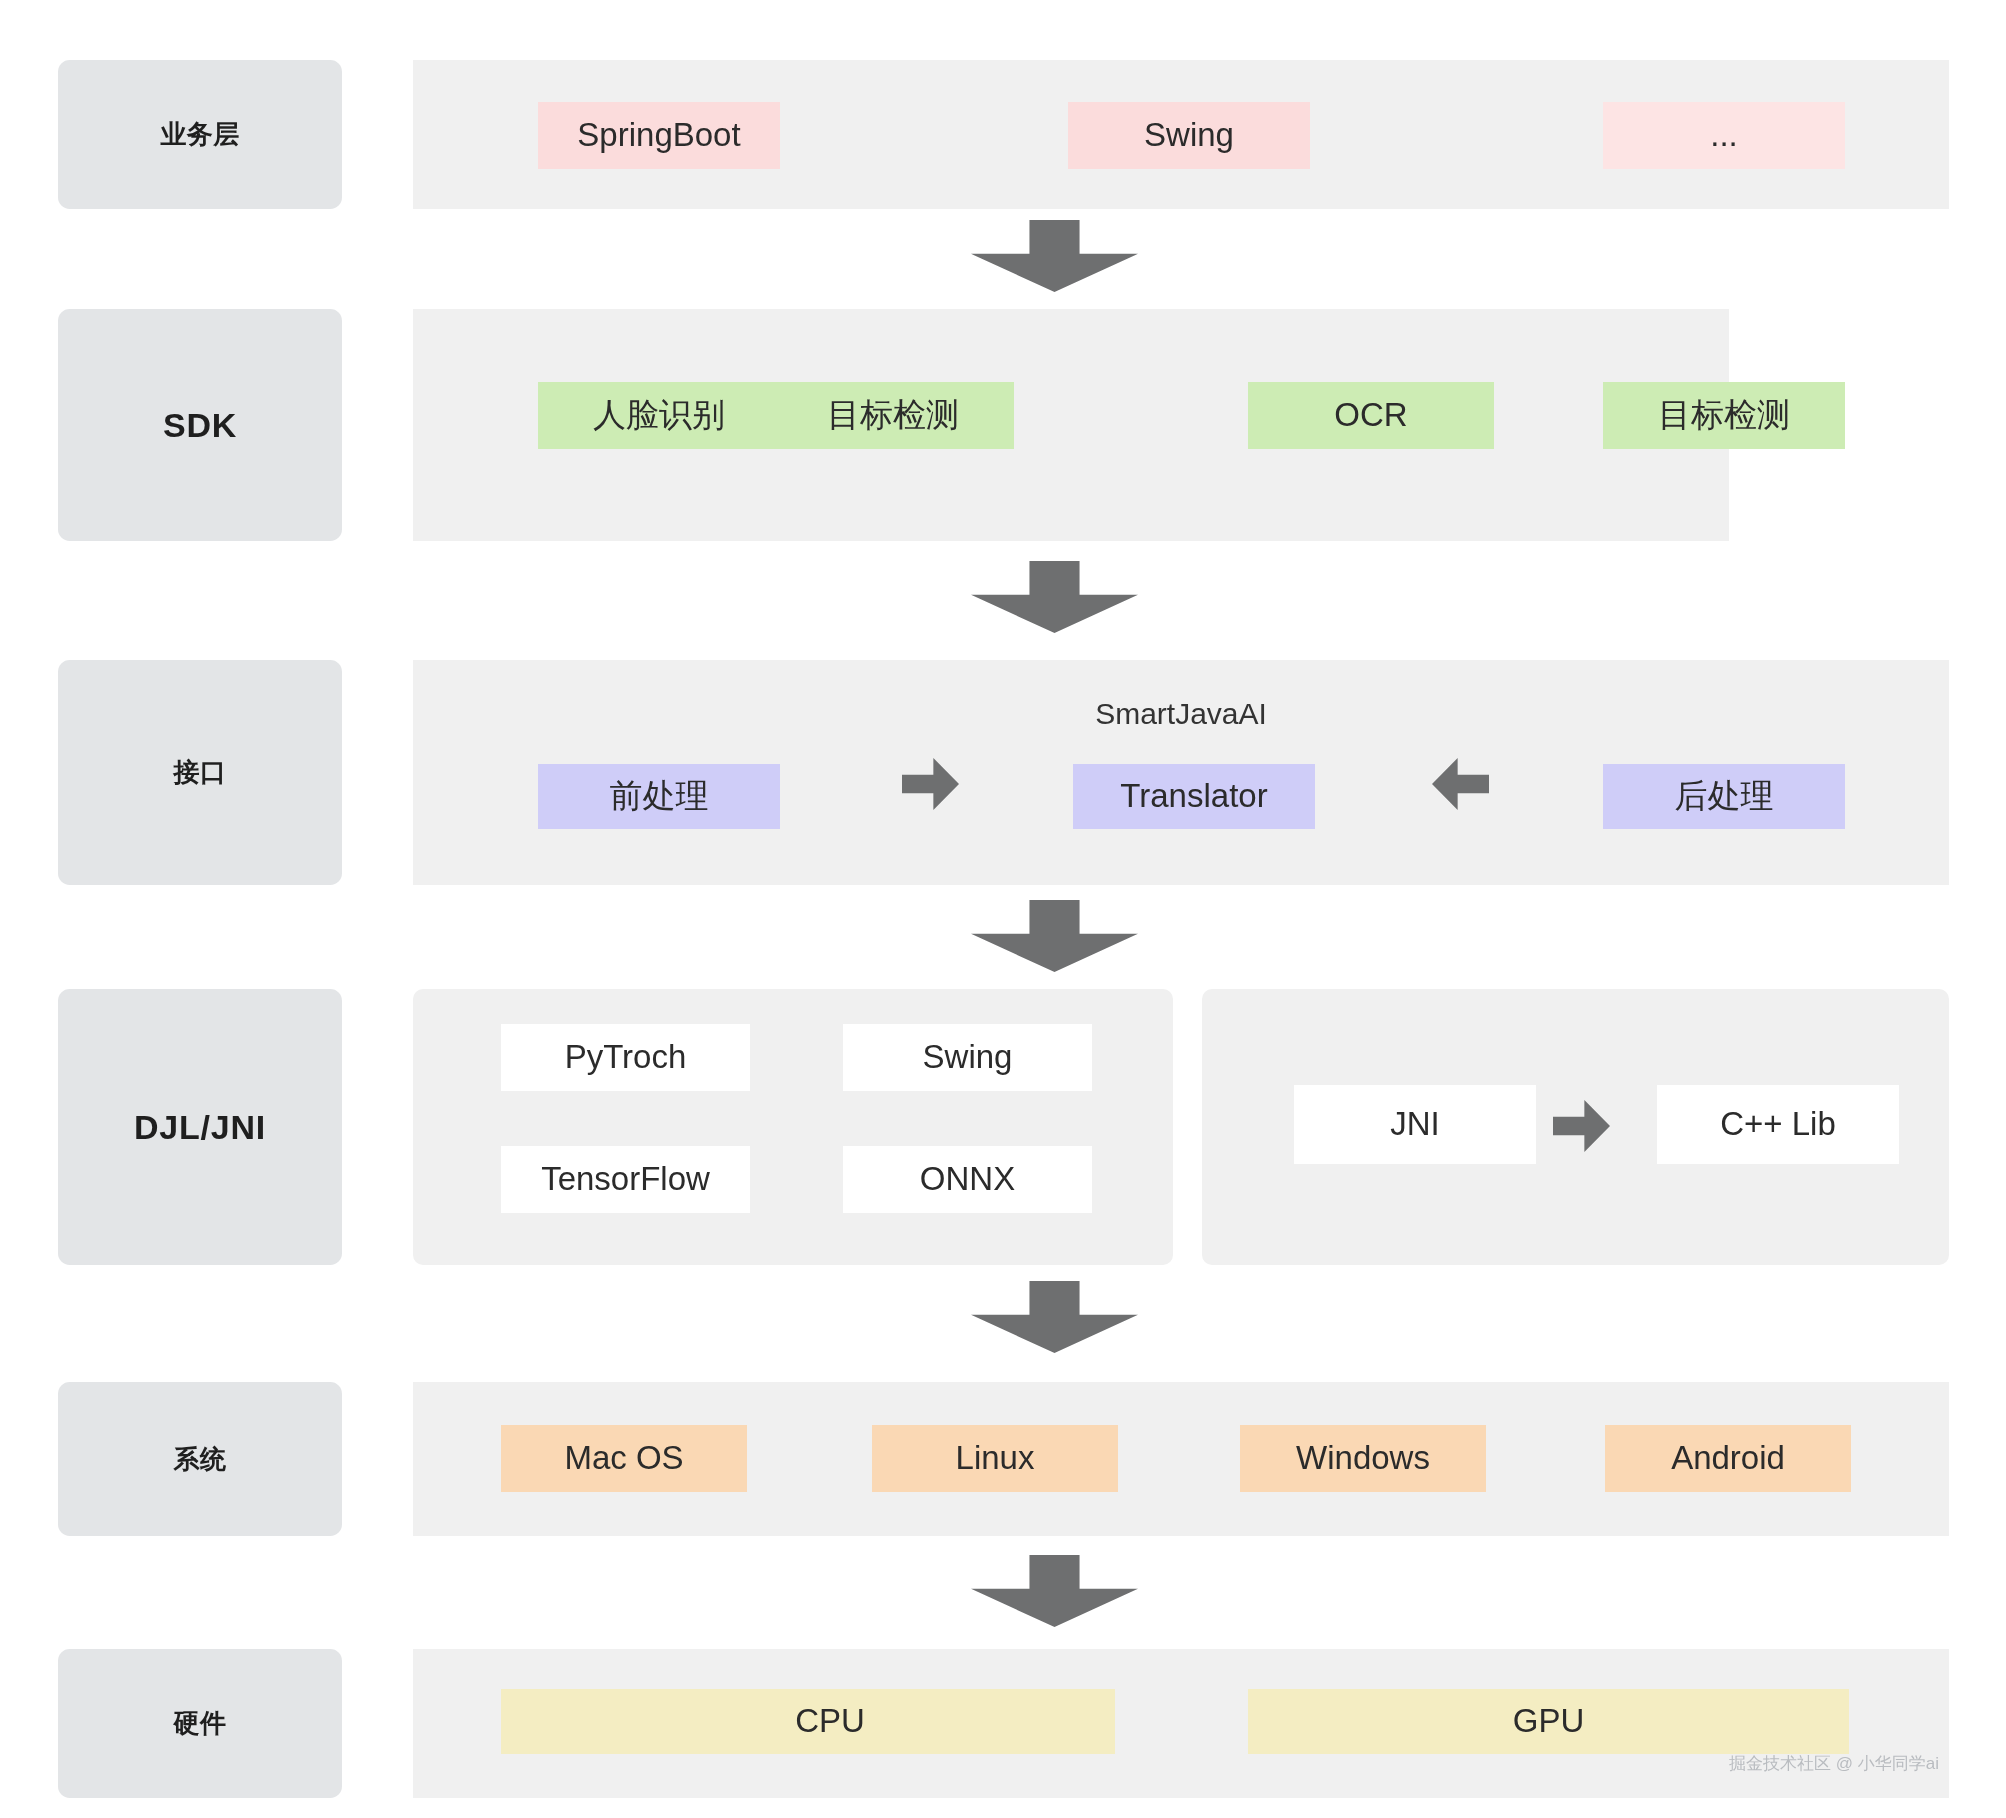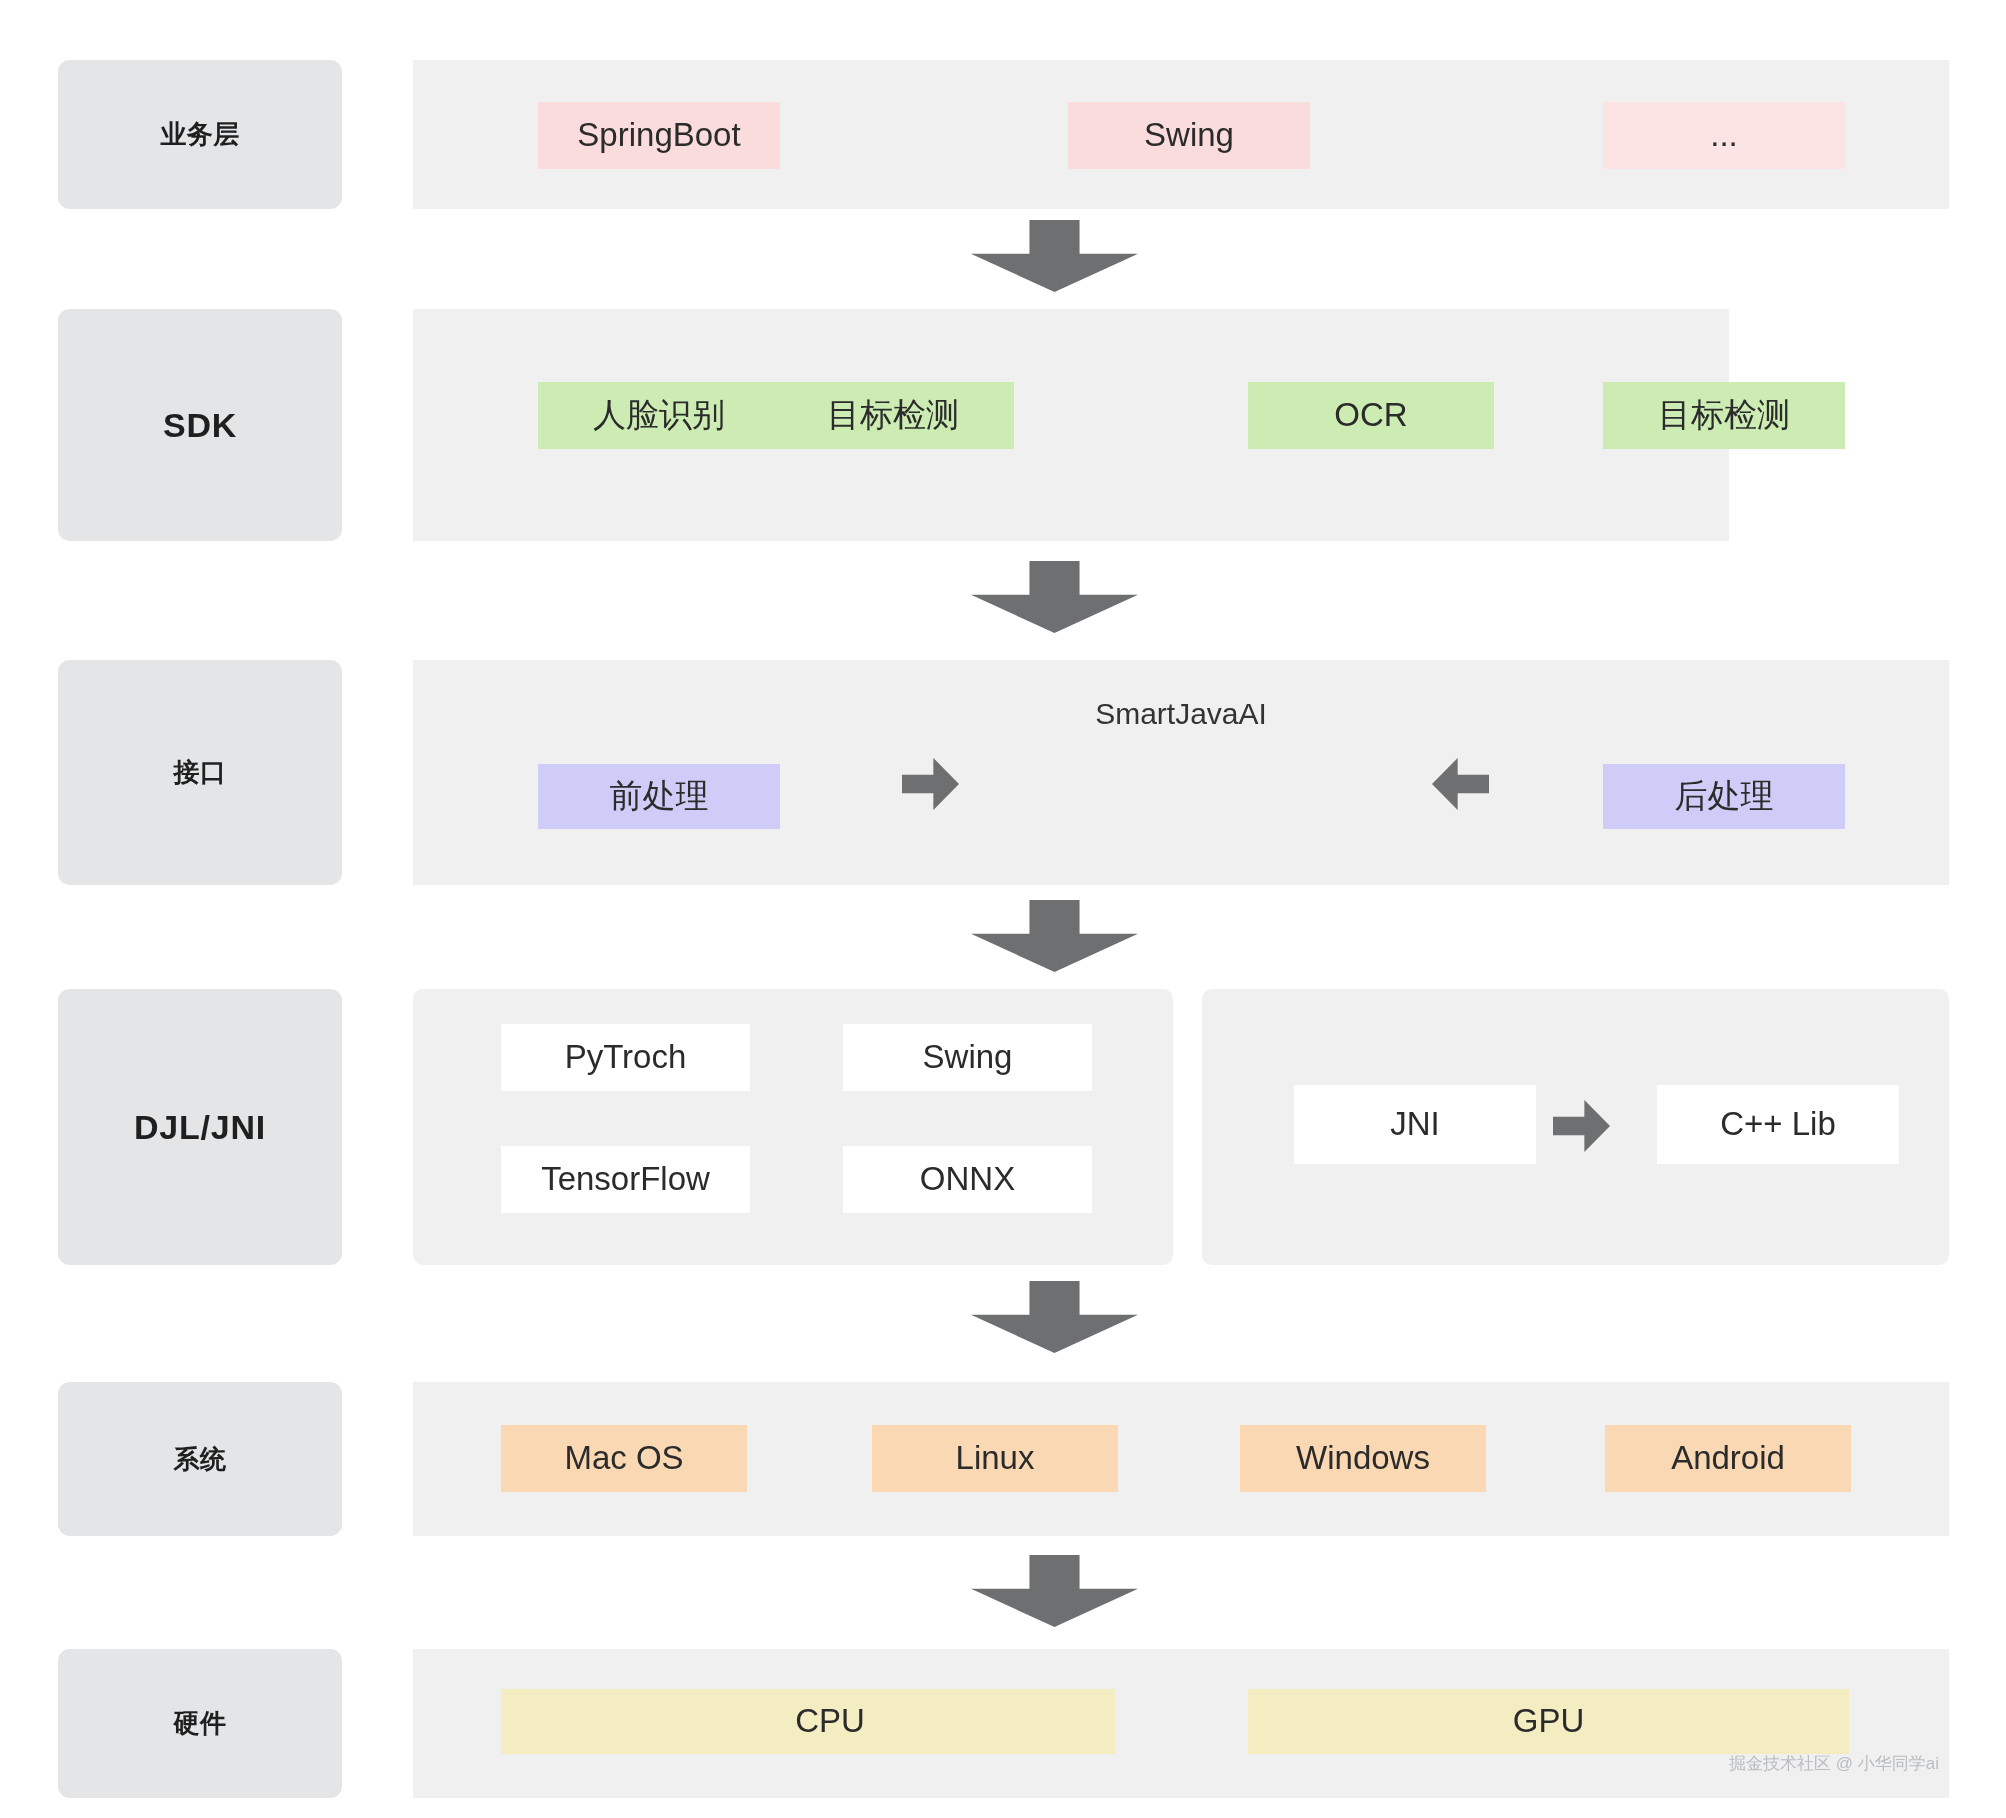--- a/index.html
+++ b/index.html
@@ -220,20 +220,23 @@
 
   <div class="row" id="row-interface">
     <div class="label-card">
       <span class="label-text">接口</span>
     </div>
     <div class="panel" id="panel-interface">
       <div id="sjai-title">SmartJavaAI</div>
       <div class="chip purple" id="chip-pre">
         <span>前处理</span>
       </div>
+      <div class="chip purple" id="chip-trans">
+        <span>Translator</span>
+      </div>
       <div class="chip purple" id="chip-post">
         <span>后处理</span>
       </div>
     </div>
     <div class="arrow-right" id="arrow-pre-trans"></div>
     <div class="arrow-left" id="arrow-post-trans"></div>
   </div>
 
   <div class="arrow-down" id="arrow-3"></div>
 

